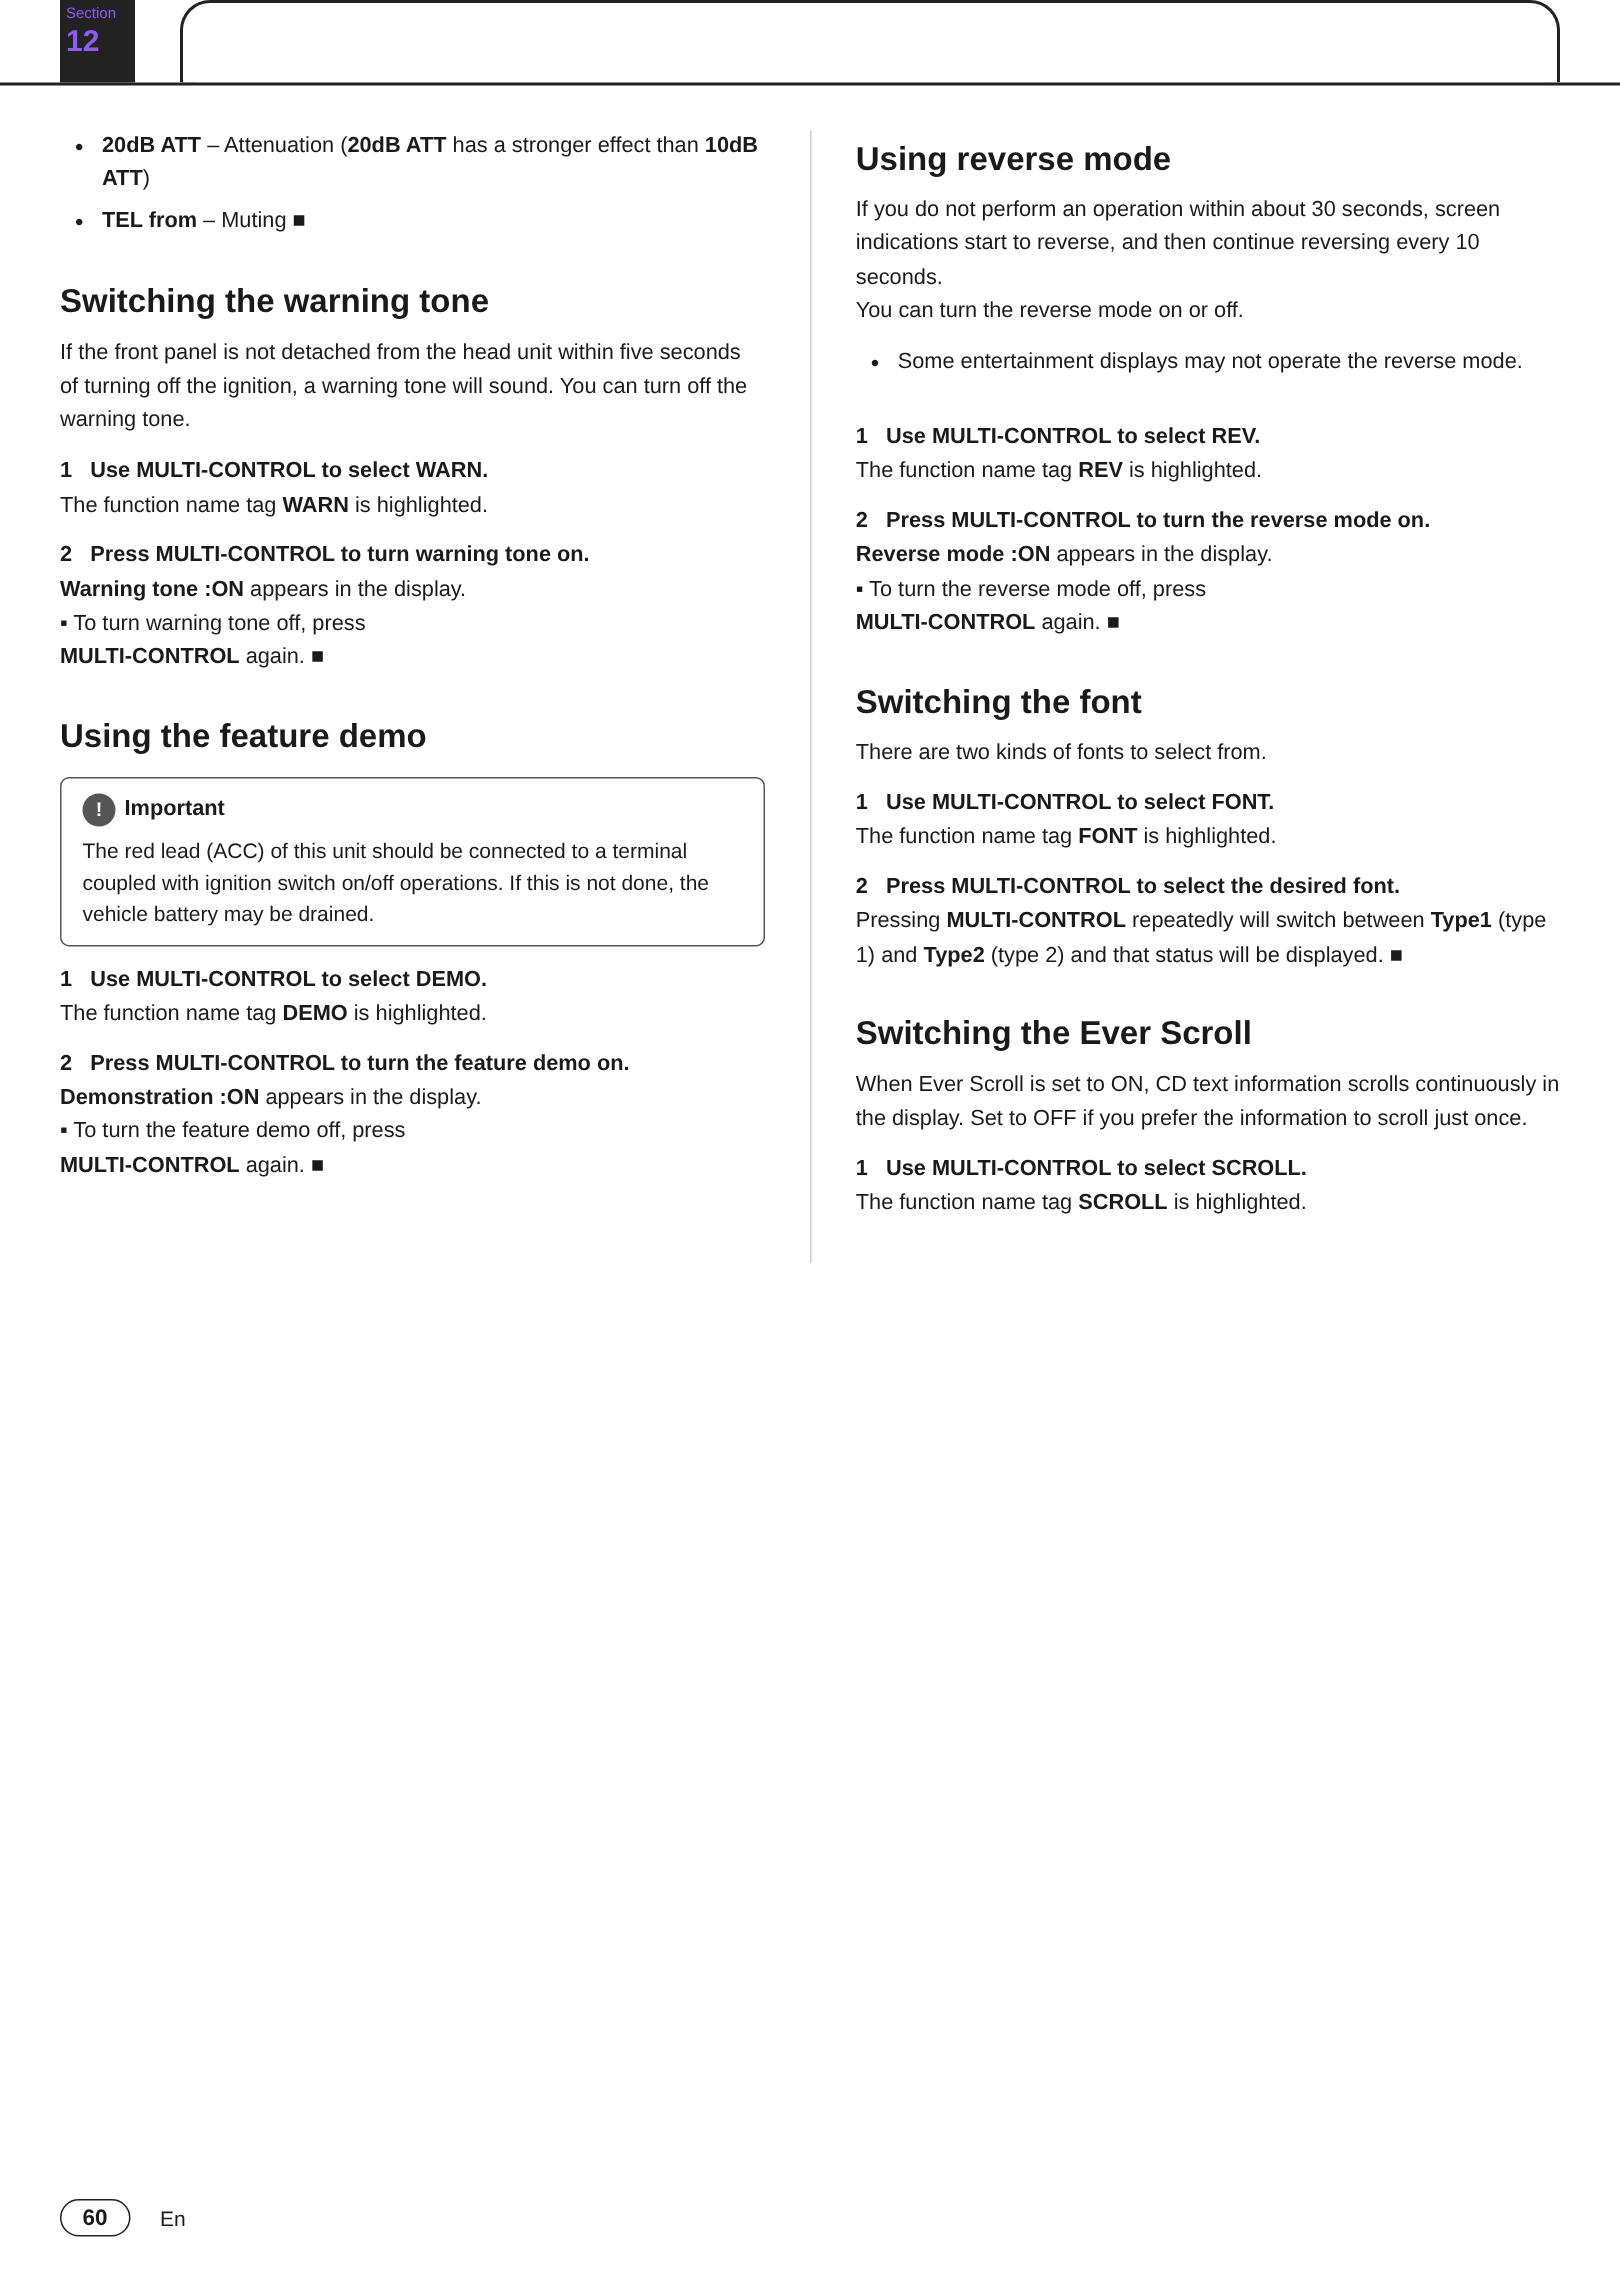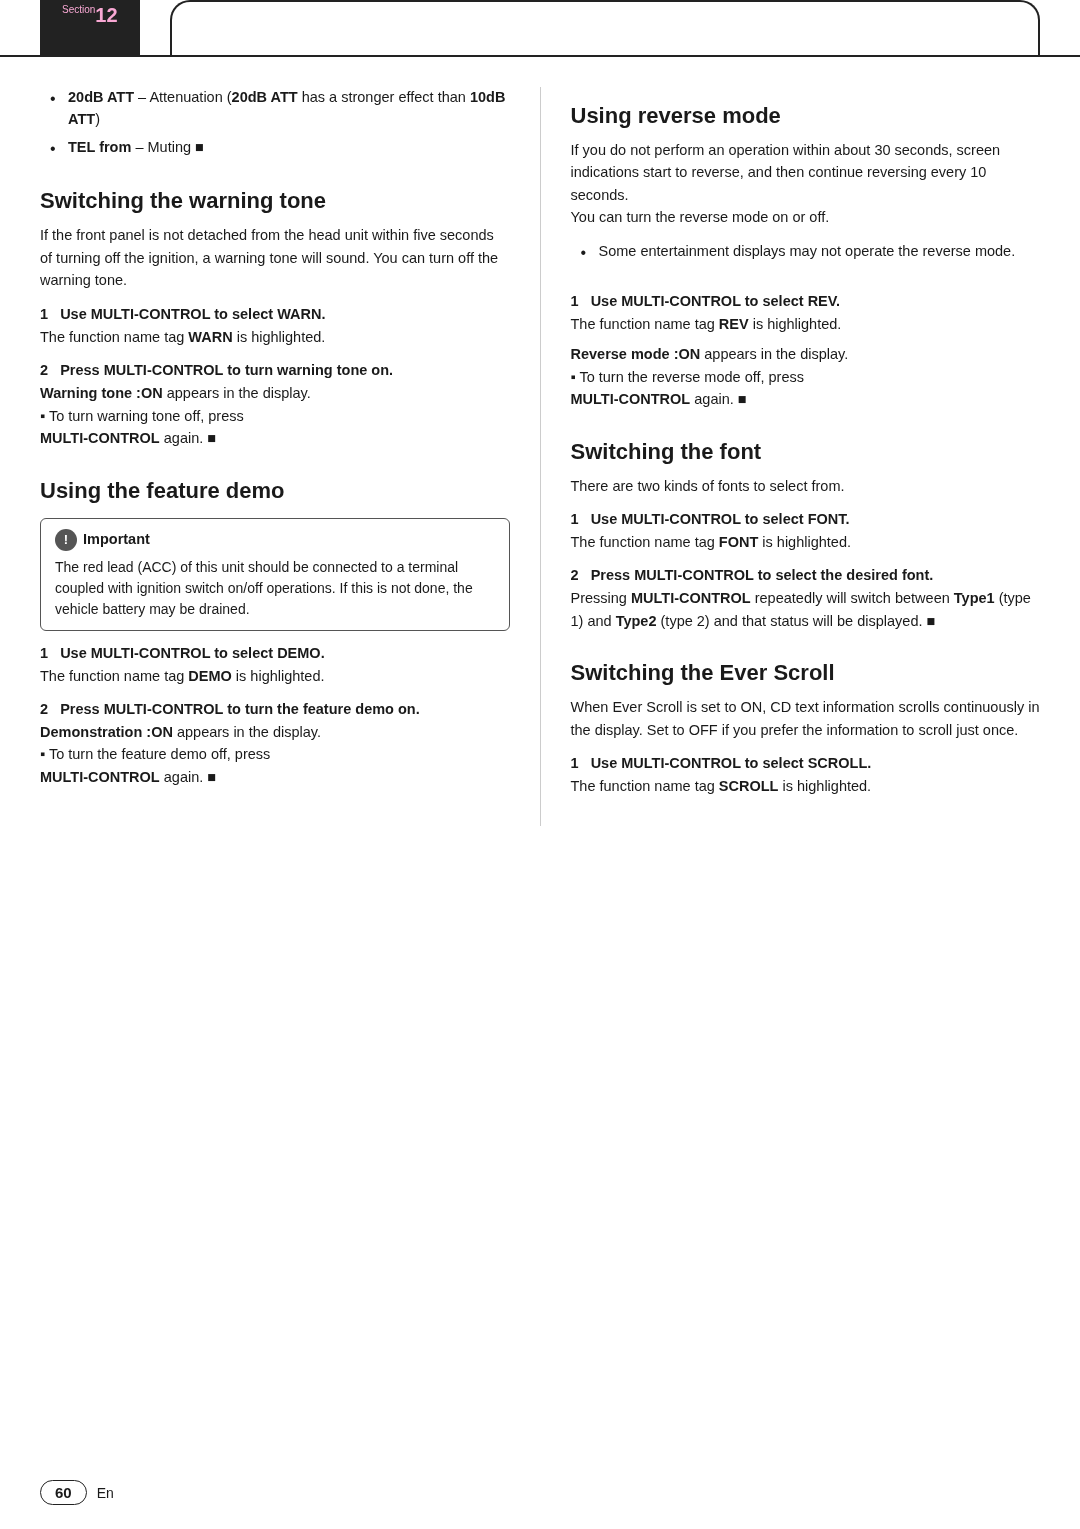--- a/index.html
+++ b/index.html
@@ -16,26 +16,26 @@
     
     .header {
       display: flex;
       align-items: stretch;
       padding: 0 40px;
       margin-bottom: 30px;
       border-bottom: 2px solid #222;
     }
     .section-badge {
       background: #222;
-      color: #f9a8d4;
+      color: #8b5cf6;
       font-size: 13px;
       font-weight: bold;
-      padding: 4px 22px;
-      display: flex;
-      flex-direction: row;
+      padding: 4px 4px;
+      display: flex;
+      flex-direction: column;
       justify-content: flex-start;
       min-width: 50px;
     }
     .section-label {
       font-size: 10px;
       font-weight: normal;
       margin-bottom: 2px;
     }
     .section-number {
       font-size: 20px;
@@ -99,21 +99,21 @@
       position: absolute;
       left: 0;
       font-size: 16px;
     }
 
     
     .section-heading {
       font-size: 22px;
       font-weight: bold;
       margin-bottom: 10px;
-      margin-top: 16px;
+      margin-top: 6px;
       color: #1a1a1a;
     }
 
     
     .body-text {
       font-size: 14.5px;
       line-height: 1.55;
       margin-bottom: 12px;
       color: #1a1a1a;
     }
@@ -158,25 +158,25 @@
       justify-content: center;
       color: #fff;
       font-weight: bold;
       font-size: 13px;
       flex-shrink: 0;
     }
 
     
     .footer {
       position: absolute;
-      bottom: 24px;
+      bottom: 38px;
       left: 40px;
       display: flex;
       align-items: center;
-      gap: 10px;
+      gap: 20px;
     }
     .page-number-box {
       border: 1.5px solid #222;
       border-radius: 50px;
       padding: 3px 14px;
       font-size: 15px;
       font-weight: bold;
     }
     .footer-lang {
       font-size: 14px;
@@ -276,20 +276,23 @@
       </p>
       <ul class="bullet-list">
         <li>Some entertainment displays may not operate the reverse mode.</li>
       </ul>
       <div class="step-heading">
         <strong>1&nbsp;&nbsp; Use MULTI-CONTROL to select REV.</strong>
       </div>
       <p class="step-body">
         The function name tag <strong>REV</strong> is highlighted.
       </p>
+      <div class="step-heading">
+        <strong>2&nbsp;&nbsp; Press MULTI-CONTROL to turn the reverse mode on.</strong>
+      </div>
       <p class="step-body">
         <strong>Reverse mode :ON</strong> appears in the display.<br>
         ▪ To turn the reverse mode off, press<br>
         <strong>MULTI-CONTROL</strong> again. ■
       </p>
     </div>
 
     <div class="section-block">
       <h2 class="section-heading">Switching the font</h2>
       <p class="body-text">

